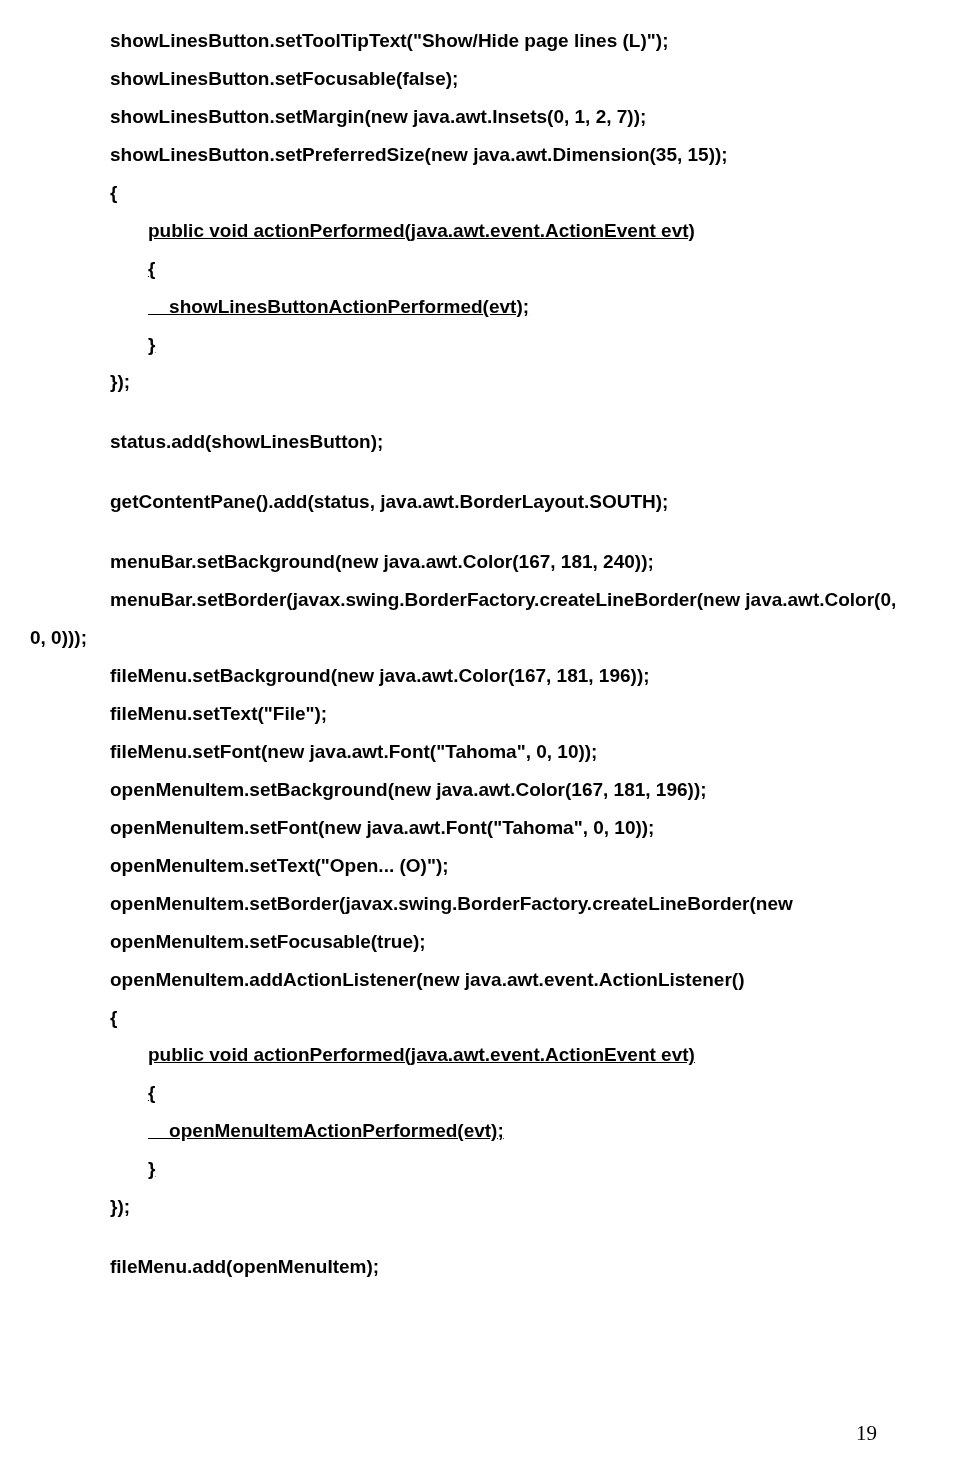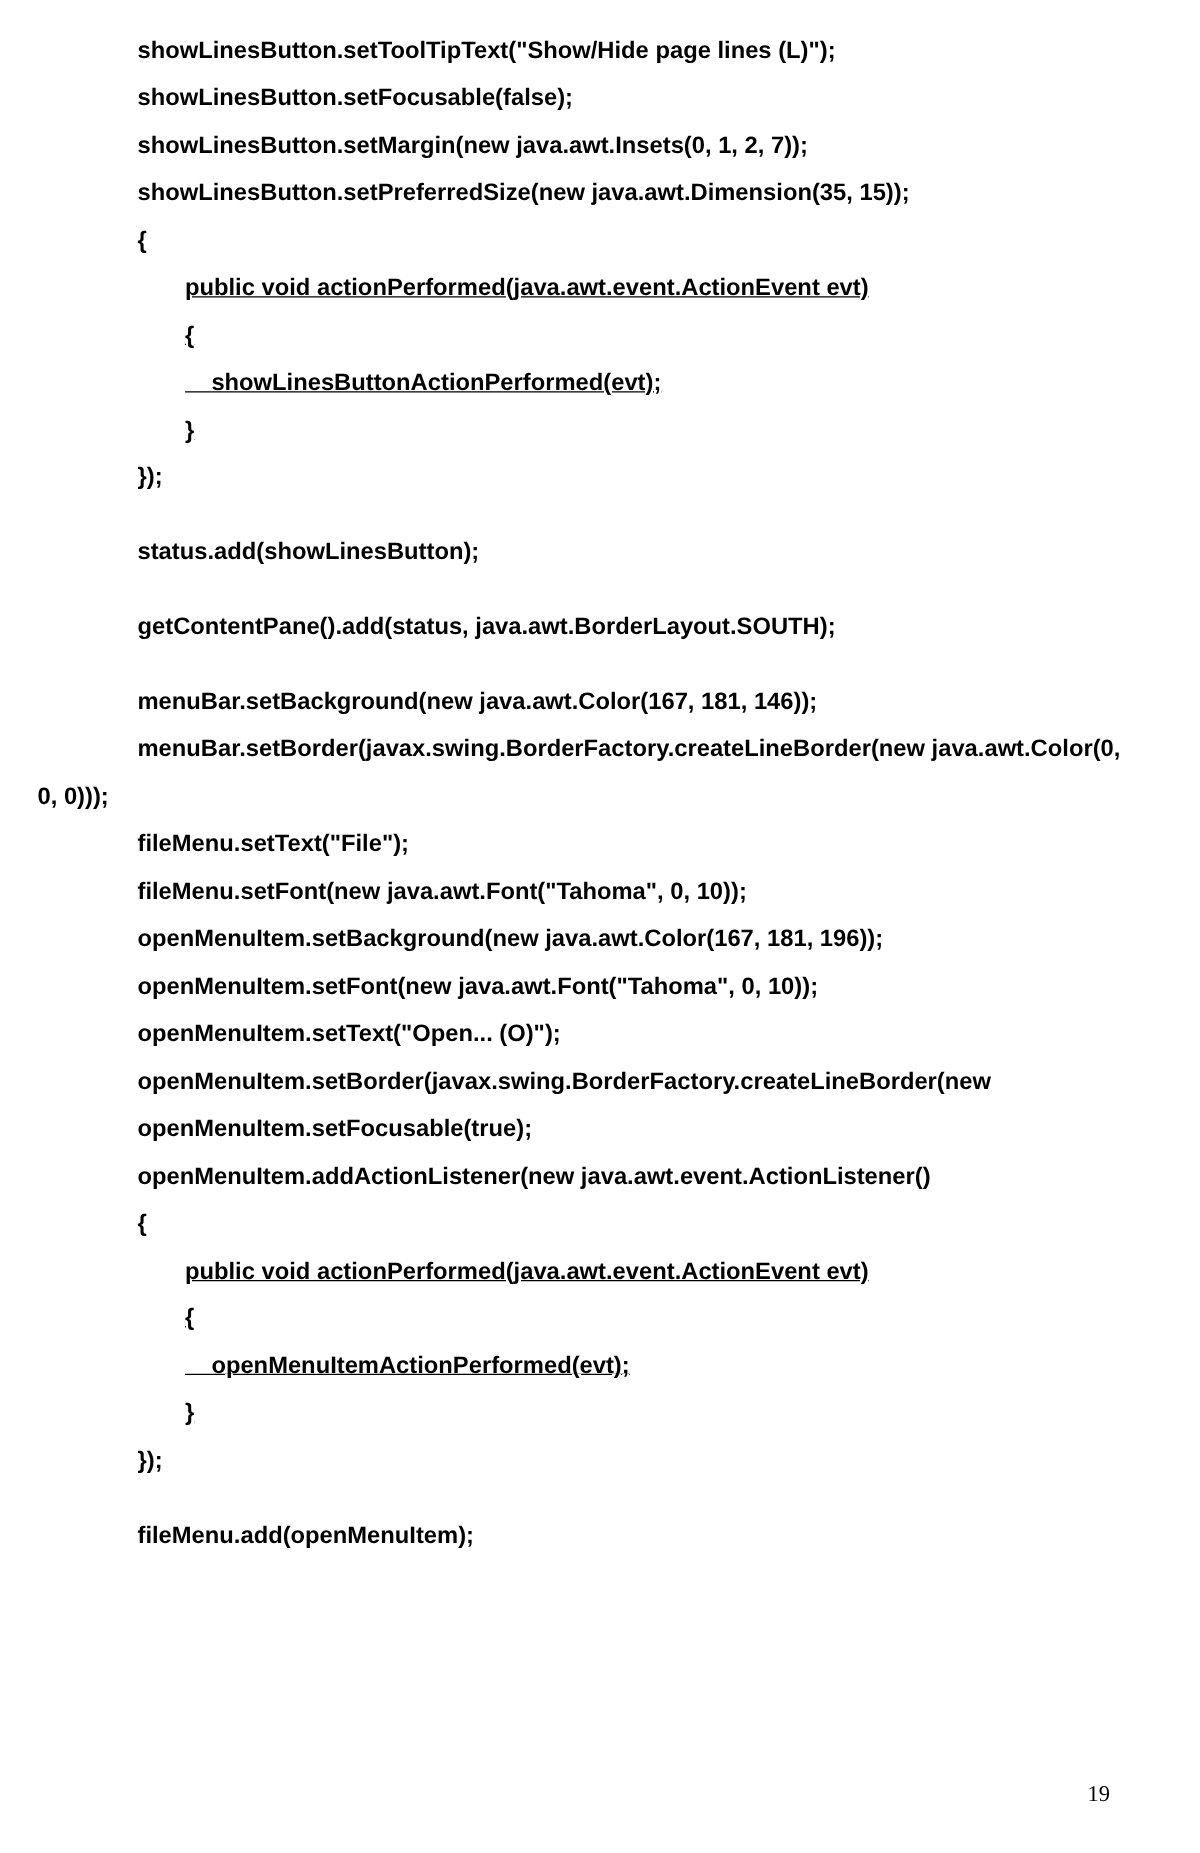--- a/index.html
+++ b/index.html
@@ -26,24 +26,24 @@
     margin-bottom: 8.5px;
     white-space: pre;
   }
   .indent1 { padding-left: 38px; }
   .indent2 { padding-left: 76px; text-decoration: underline; }
   .start { padding-left: 0; margin-left: -42px; }
   .gap { height: 22px; }
   .page-number {
     position: absolute;
     bottom: 36px;
-    right: 72px;
+    right: 83px;
     font-family: "Times New Roman", Times, serif;
     font-weight: normal;
-    font-size: 18px;
+    font-size: 21px;
   }
 </style>
 </head>
 <body>
 
 <div class="page">
   <div id="code-container">
       <div class="line indent1">showLinesButton.setToolTipText("Show/Hide page lines (L)");</div>
       <div class="line indent1">showLinesButton.setFocusable(false);</div>
       <div class="line indent1">showLinesButton.setMargin(new java.awt.Insets(0, 1, 2, 7));</div>
@@ -52,23 +52,24 @@
       <div class="line indent2">public void actionPerformed(java.awt.event.ActionEvent evt)</div>
       <div class="line indent2">{</div>
       <div class="line indent2">    showLinesButtonActionPerformed(evt);</div>
       <div class="line indent2">}</div>
       <div class="line indent1">});</div>
       <div class="gap"></div>
       <div class="line indent1">status.add(showLinesButton);</div>
       <div class="gap"></div>
       <div class="line indent1">getContentPane().add(status, java.awt.BorderLayout.SOUTH);</div>
       <div class="gap"></div>
-      <div class="line indent1">menuBar.setBackground(new java.awt.Color(167, 181, 146));</div>
+      <div class="line indent1">menuBar.setBackground(new java.awt.Color(167, 181, 240));</div>
       <div class="line indent1">menuBar.setBorder(javax.swing.BorderFactory.createLineBorder(new java.awt.Color(0,</div>
       <div class="line start">0, 0)));</div>
+      <div class="line indent1">fileMenu.setBackground(new java.awt.Color(167, 181, 196));</div>
       <div class="line indent1">fileMenu.setText("File");</div>
       <div class="line indent1">fileMenu.setFont(new java.awt.Font("Tahoma", 0, 10));</div>
       <div class="line indent1">openMenuItem.setBackground(new java.awt.Color(167, 181, 196));</div>
       <div class="line indent1">openMenuItem.setFont(new java.awt.Font("Tahoma", 0, 10));</div>
       <div class="line indent1">openMenuItem.setText("Open... (O)");</div>
       <div class="line indent1">openMenuItem.setBorder(javax.swing.BorderFactory.createLineBorder(new</div>
       <div class="line indent1">openMenuItem.setFocusable(true);</div>
       <div class="line indent1">openMenuItem.addActionListener(new java.awt.event.ActionListener()</div>
       <div class="line indent1">{</div>
       <div class="line indent2">public void actionPerformed(java.awt.event.ActionEvent evt)</div>

